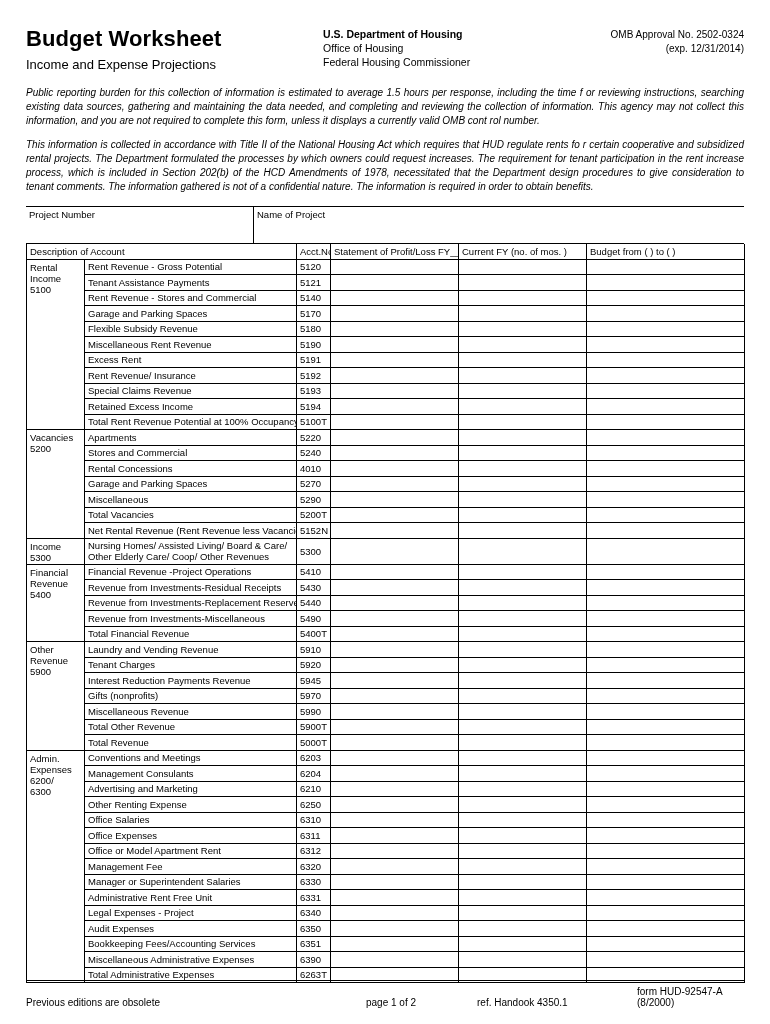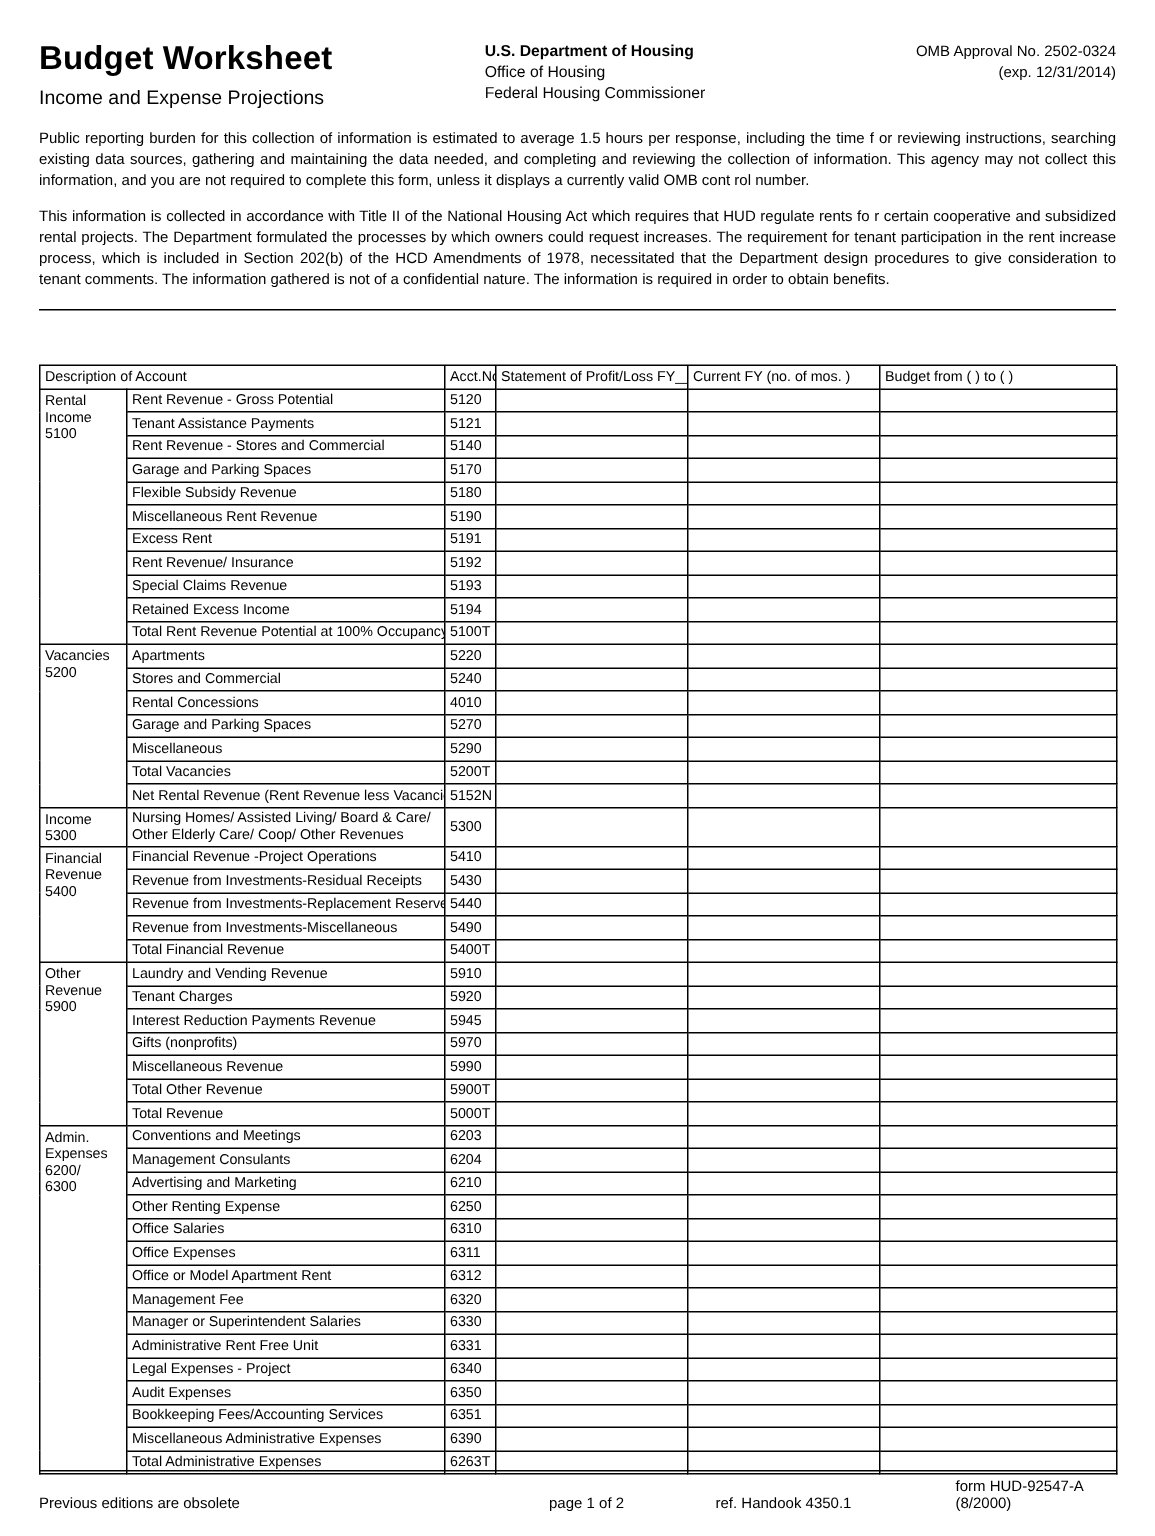--- a/index.html
+++ b/index.html
@@ -55,20 +55,21 @@
     line-height: 1.35;
     padding-top: 2px;
   }
 
   
   .para {
     margin-top: 14px;
     font-size: 10px;
     line-height: 1.4;
     text-align: justify;
+    font-style: italic;
   }
   .para2 { margin-top: 10px; }
 
   
   .projbar {
     margin-top: 12px;
     display: flex;
     border-top: 1.1px solid #000;
     border-bottom: 1.1px solid #000;
     height: 36px;
@@ -159,20 +160,26 @@
     <div class="hdr-right">
       <div>OMB Approval No. 2502-0324</div>
       <div>(exp. 12/31/2014)</div>
     </div>
   </div>
 
   <div class="para">Public reporting burden for this collection of information is estimated to average 1.5 hours per response, including the time f or reviewing instructions, searching existing data sources, gathering and maintaining the data needed, and completing and reviewing the collection of information.   This agency may not collect this information, and you are not required to complete this form, unless it displays a currently valid OMB cont rol number.</div>
   <div class="para para2">This information is collected in accordance with Title II of the National Housing Act which requires that HUD regulate rents fo r certain cooperative and subsidized rental projects.  The Department formulated the processes by which owners could request increases.  The requirement for tenant participation in the rent increase process, which is included in Section 202(b) of the HCD Amendments of 1978, necessitated that the Department design procedures to give consideration to tenant comments.  The information gathered is not of a confidential nature.  The information is required in order to obtain benefits.</div>
 
   <div class="projbar">
+    <div class="cell c1">
+      <span>Project Number</span>
+    </div>
+    <div class="cell c2">
+      <span>Name of Project</span>
+    </div>
   </div>
 
   <table class="grid">
     <colgroup>
       <col class="c-grp">
         <col class="c-desc">
         <col class="c-acct">
         <col class="c-sopl">
         <col class="c-cfy">
         <col class="c-bud">

